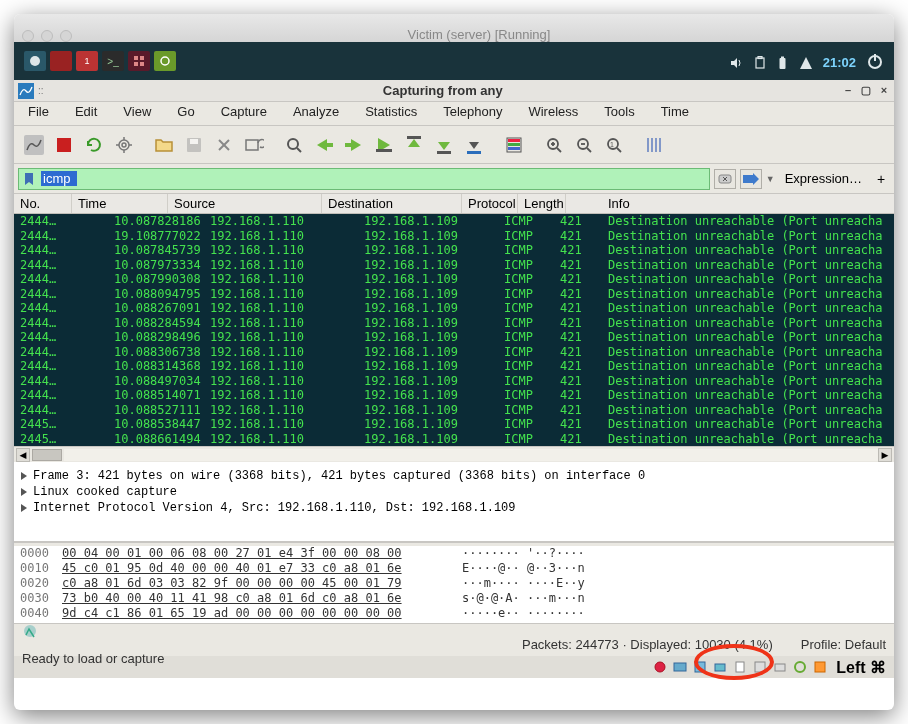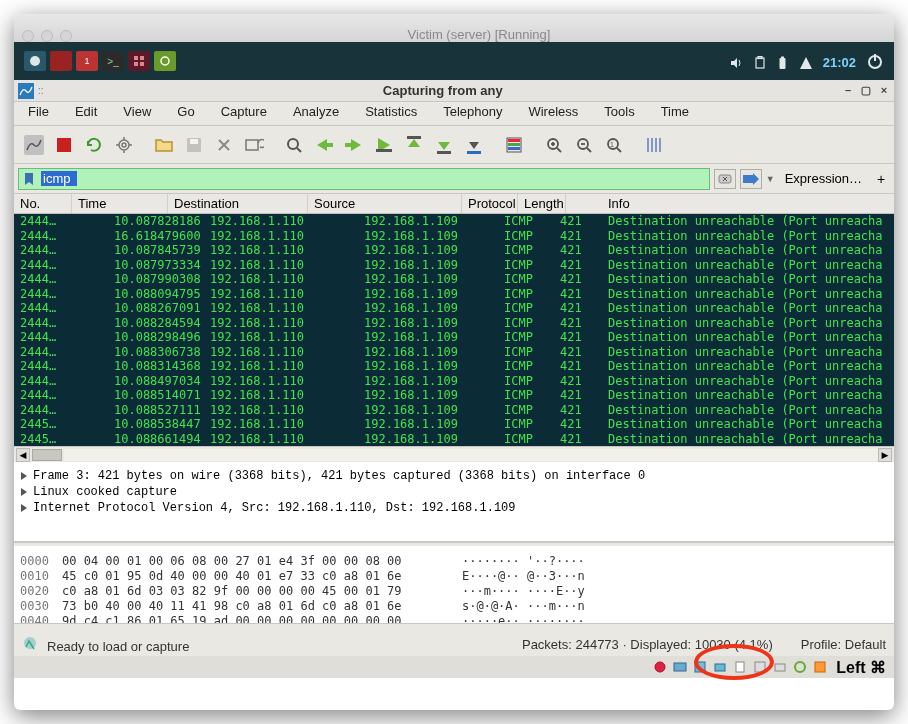--- a/index.html
+++ b/index.html
@@ -37,27 +37,27 @@
 .packet-row { display: flex; height: 14.5px; line-height: 14.5px; white-space: nowrap;}
 .packet-row span { padding: 0 6px; overflow: hidden;}
 .packet-scrollbar-h { height: 16px; background: #eae8e2; border-top: 1px solid #c8c6c2; display:flex; align-items:center; padding:0 2px;}
 .scrollbar-arrow { width:14px; height:14px; border:1px solid #bcbab4; background:#e0ded8; font-size:9px; display:flex; align-items:center; justify-content:center;}
 .scrollbar-thumb { width:30px; height:12px; background:#c8c6c0; border:1px solid #aca9a3; margin:0 2px;}
 .scrollbar-track { flex:1; height:12px; background:#f2f0ea;}
 .details-pane { height: 80px; background: #fff; padding: 6px 4px; border-bottom: 1px solid #c8c6c2; font-family: Liberation Mono, monospace; font-size: 12px; overflow:hidden;}
 .details-row { display: flex; align-items: center; height: 16px; cursor: pointer;}
 .details-arrow { width: 0; height: 0; border-top: 4px solid transparent; border-bottom: 4px solid transparent; border-left: 6px solid #555; margin: 0 6px 0 3px;}
 .divider { height: 4px; background: #eae8e2; border-top:1px solid #c8c6c2;}
-.hex-pane { height: 78px; background: #fff; padding: 8px 6px; font-family: "DejaVu Sans Mono", monospace; font-size: 12px; color: #333; overflow:hidden; border-bottom:1px solid #c8c6c2;}
+.hex-pane { height: 78px; background: #fff; padding: 0 6px; font-family: "DejaVu Sans Mono", monospace; font-size: 12px; color: #333; overflow:hidden; border-bottom:1px solid #c8c6c2;}
 .hex-row { display: flex; height: 15px; }
 .hex-offset { width: 42px; color: #777;}
-.hex-bytes { width: 400px; }
+.hex-bytes { width: 400px; text-decoration: underline; }
 .hex-ascii { flex: 1; }
 .statusbar { height: 24px; background: #eae8e2; display: flex; align-items: center; padding: 0 8px; font-size: 13px; color: #333;}
-.statusbar .status-left { display:flex; align-items:flex-end; gap:9px;}
+.statusbar .status-left { display:flex; align-items:flex-start; gap:9px;flex-direction:column;}
 .statusbar .status-center { flex: 1;}
 .statusbar .status-packets { margin-right: 28px;}
 .taskbar { height: 22px; background: #e0ded8; display: flex; align-items: center; justify-content: flex-end; padding: 0 8px; gap: 4px;}
 .tray-icon { width: 16px; height: 16px; display: inline-flex; align-items: center; justify-content: center;}
 .tray-text { font-size: 16px; font-weight: bold; margin-left:4px;}
 .border-shadow { box-shadow: 0 6px 24px rgba(0,0,0,0.5); border-radius: 6px; margin: 14px; height: 696px; background:#fff; position:relative;}
 .annotation-oval { position: absolute; width: 80px; height: 36px; border: 4px solid #ef3318; border-radius: 50%; bottom: 30px; right: 120px; pointer-events: none;}
 .ph-no { width: 58px;} .ph-time { width: 96px;} .ph-src { width: 154px;} .ph-dst { width: 140px;} .ph-proto { width: 56px;} .ph-len { width: 48px;} .ph-info { flex:1;margin-left:36px;}
 .pc-no { width:58px;} .pc-time { width:96px;margin-left:36px;} .pc-src { width:154px;} .pc-dst { width:140px;} .pc-proto { width:56px;} .pc-len { width:48px;} .pc-info { flex:1;}
 </style>
@@ -328,40 +328,40 @@
         </svg>
       </div>
     <span style="font-size:9px;color:#666;cursor:pointer;">▼</span>
     <span class="expr-btn">Expression…</span>
     <span class="plus-btn">+</span>
   </div>
 
   <div class="packet-header">
     <div class="ph-col ph-no">No.</div>
     <div class="ph-col ph-time">Time</div>
+    <div class="ph-col ph-src">Source</div>
     <div class="ph-col ph-dst">Destination</div>
-    <div class="ph-col ph-src">Source</div>
     <div class="ph-col ph-proto">Protocol</div>
     <div class="ph-col ph-len">Length</div>
     <div class="ph-col ph-info" style="border-right:none">Info</div>
   </div>
 
   <div class="packet-list" id="packet-list">
       <div class="packet-row">
         <span class="pc-no">2444…</span>
         <span class="pc-time">10.087828186</span>
         <span class="pc-src">192.168.1.110</span>
         <span class="pc-dst">192.168.1.109</span>
         <span class="pc-proto">ICMP</span>
         <span class="pc-len">421</span>
         <span class="pc-info">Destination unreachable (Port unreacha</span>
       </div>
       <div class="packet-row">
         <span class="pc-no">2444…</span>
-        <span class="pc-time">16.618479600</span>
+        <span class="pc-time">19.108777022</span>
         <span class="pc-src">192.168.1.110</span>
         <span class="pc-dst">192.168.1.109</span>
         <span class="pc-proto">ICMP</span>
         <span class="pc-len">421</span>
         <span class="pc-info">Destination unreachable (Port unreacha</span>
       </div>
       <div class="packet-row">
         <span class="pc-no">2444…</span>
         <span class="pc-time">10.087845739</span>
         <span class="pc-src">192.168.1.110</span>

